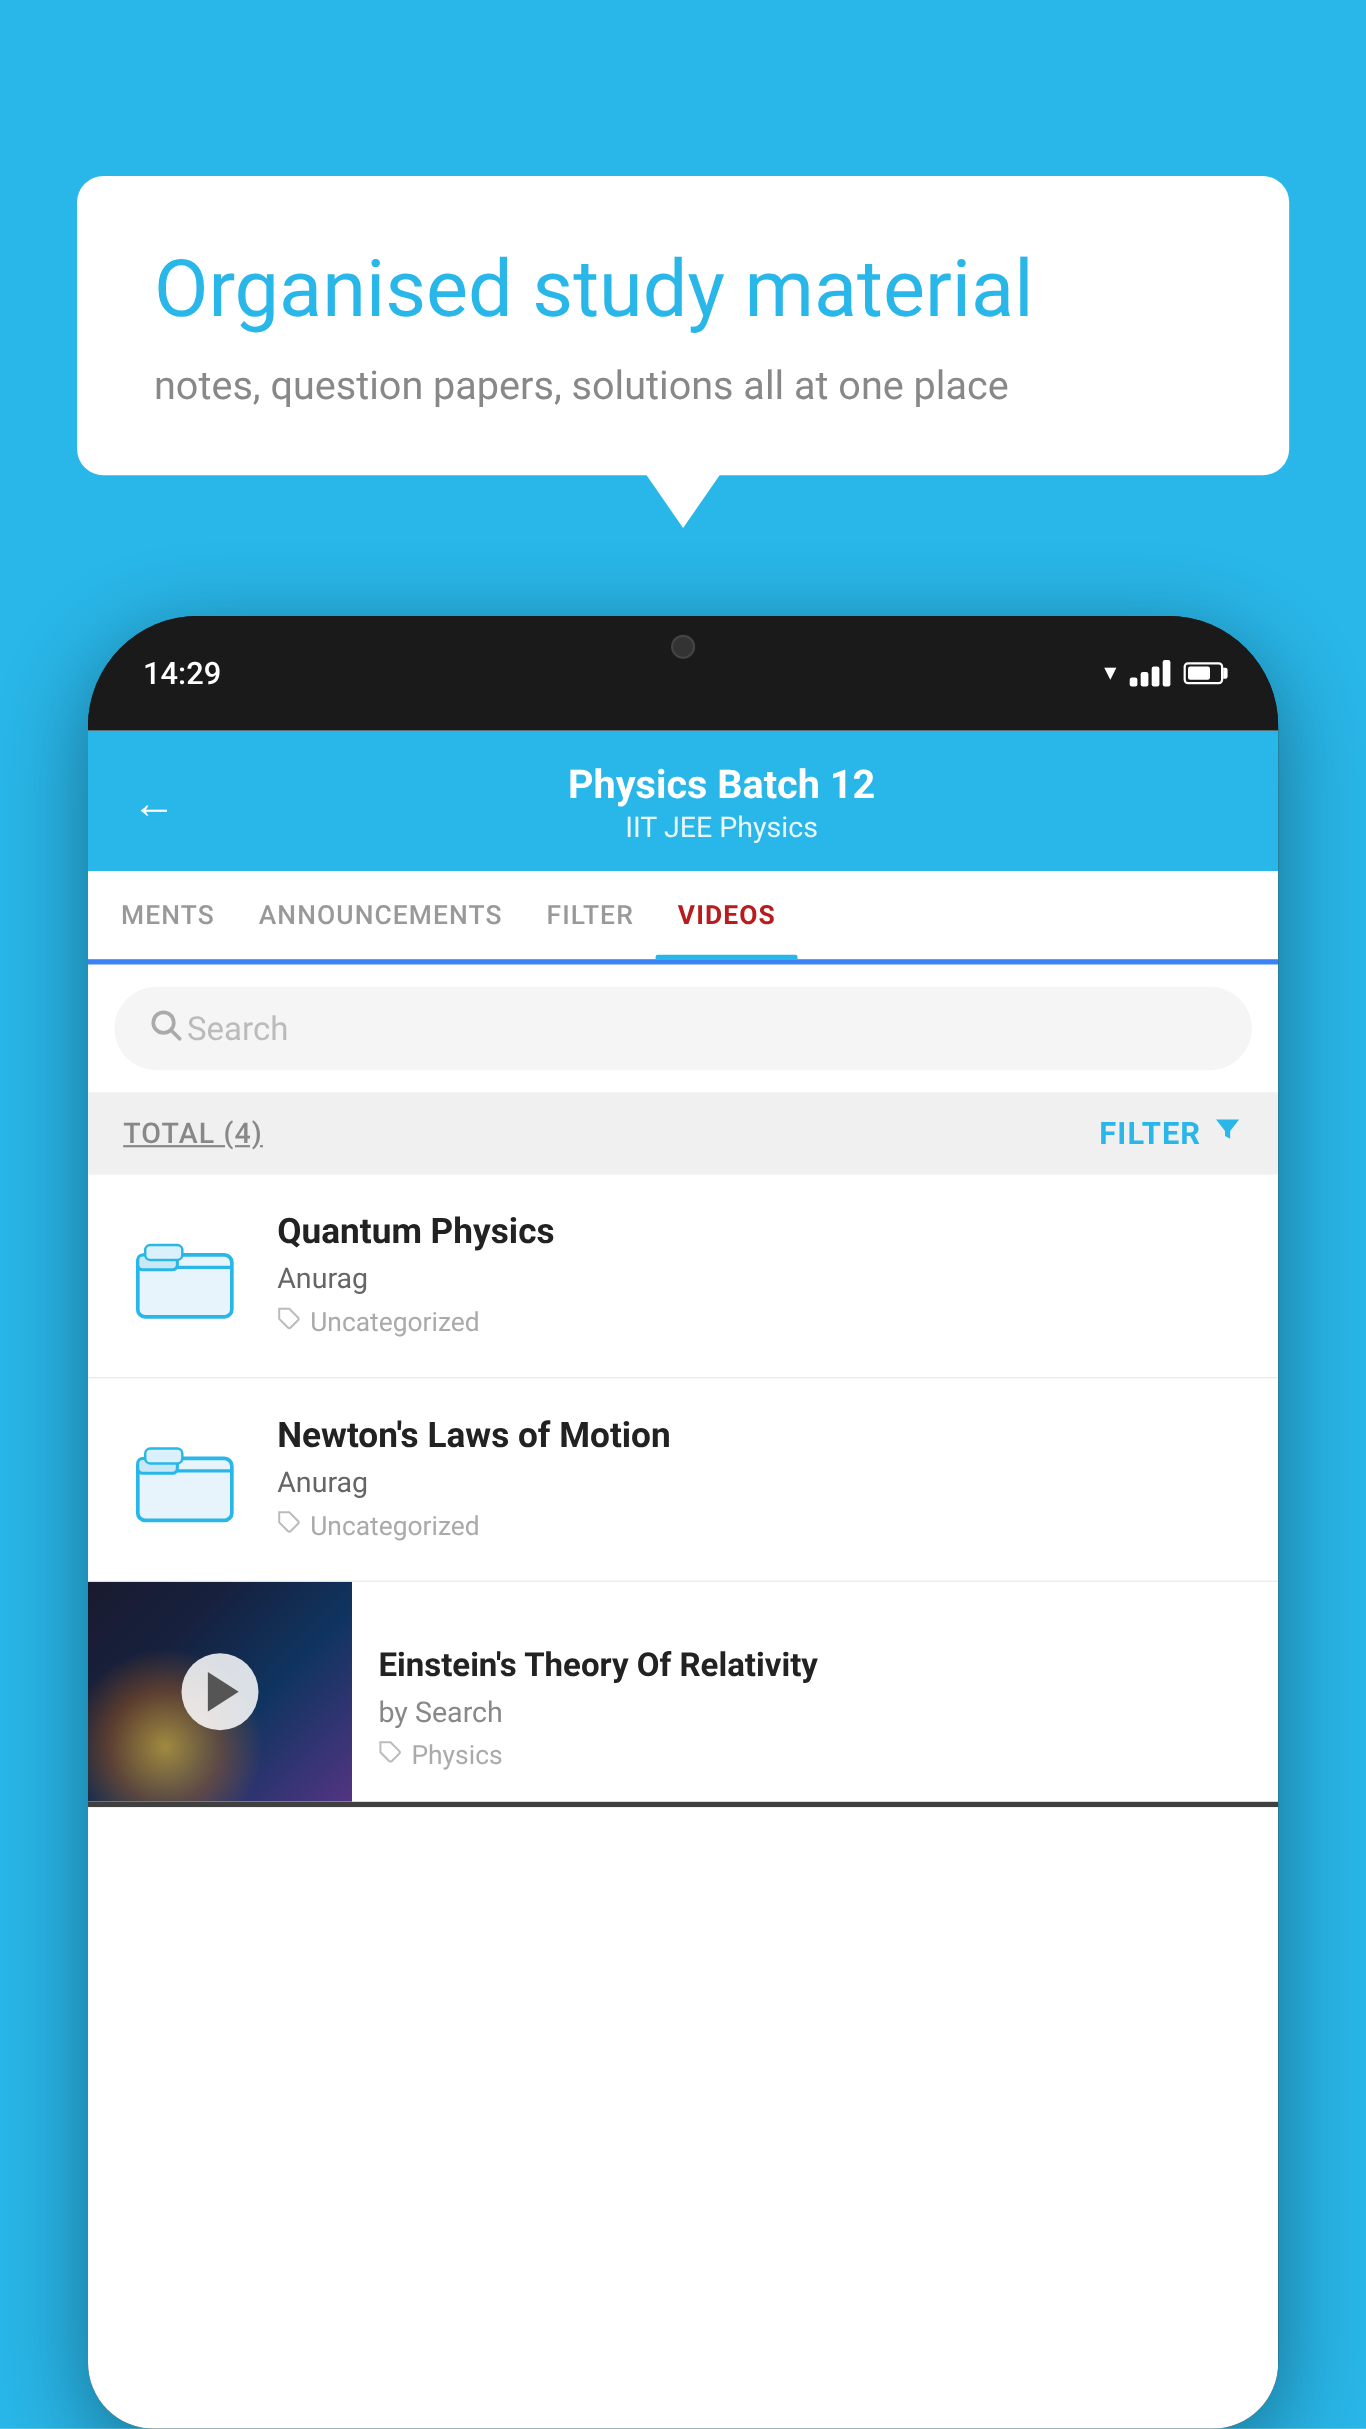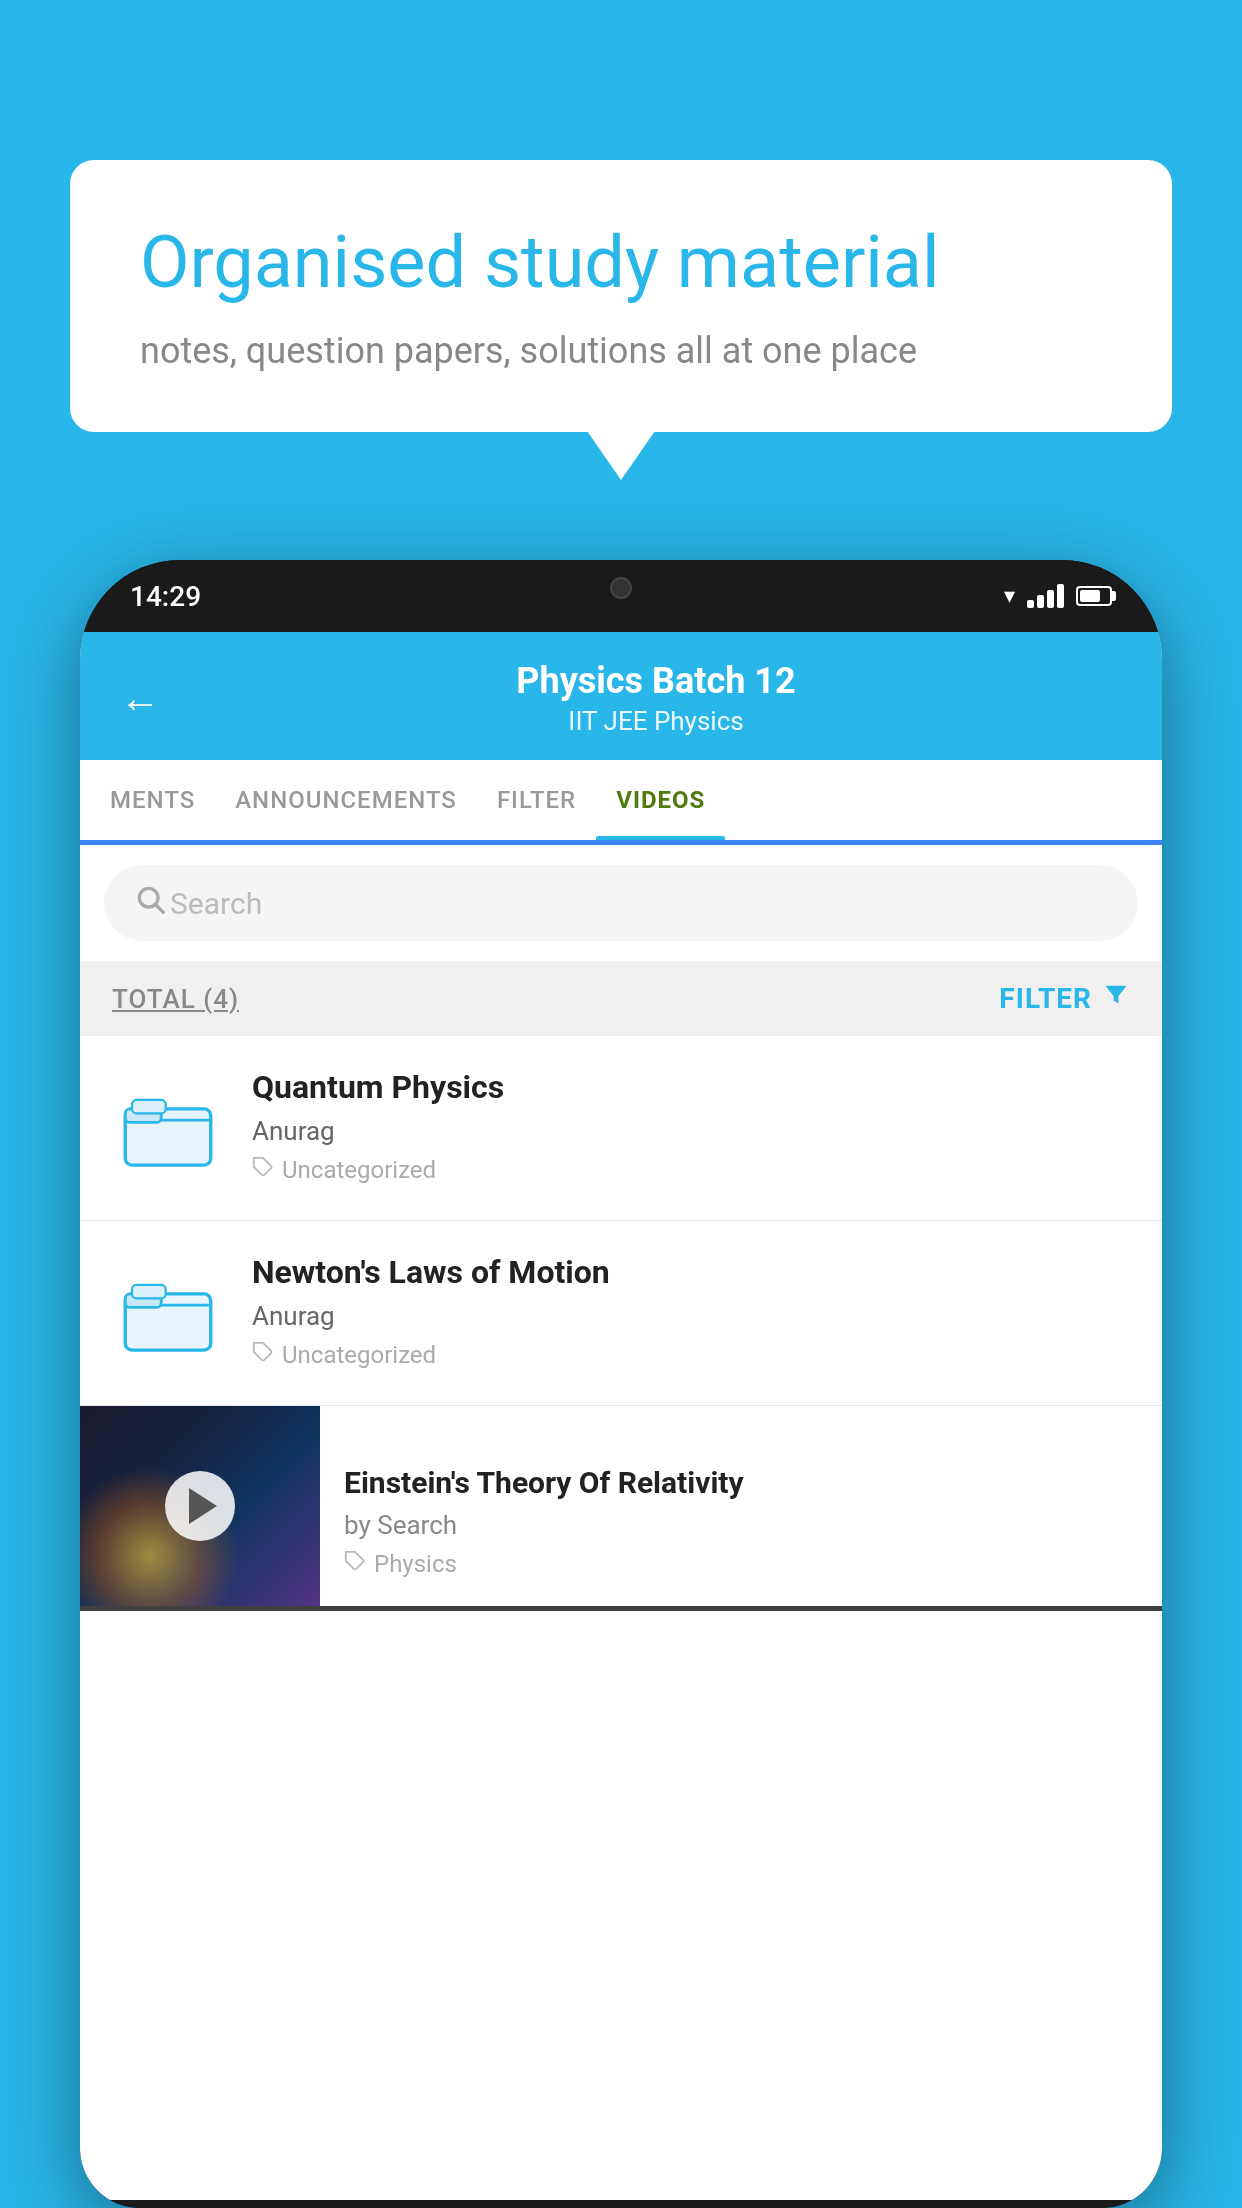--- a/index.html
+++ b/index.html
@@ -64,21 +64,21 @@
       bottom: 0;
       background: #1a1a1a;
       border-radius: 100px 100px 60px 60px;
       overflow: hidden;
       box-shadow: 0 20px 80px rgba(0,0,0,0.4);
     }
 
     
     .phone-top-bar {
       background: #1a1a1a;
-      height: 72px;
+      height: 104px;
       position: relative;
       display: flex;
       align-items: center;
       justify-content: space-between;
       padding: 0 50px;
       z-index: 10;
     }
 
     .status-time {
       color: white;
@@ -209,21 +209,21 @@
       font-size: 24px;
       color: #999;
       font-weight: 500;
       letter-spacing: 1px;
       cursor: pointer;
       position: relative;
       white-space: nowrap;
     }
 
     .tab-item.active {
-      color: #4d7c0f;
+      color: #b91c1c;
       font-weight: 700;
     }
 
     .tab-item.active::after {
       content: '';
       position: absolute;
       bottom: 0;
       left: 0;
       right: 0;
       height: 4px;

